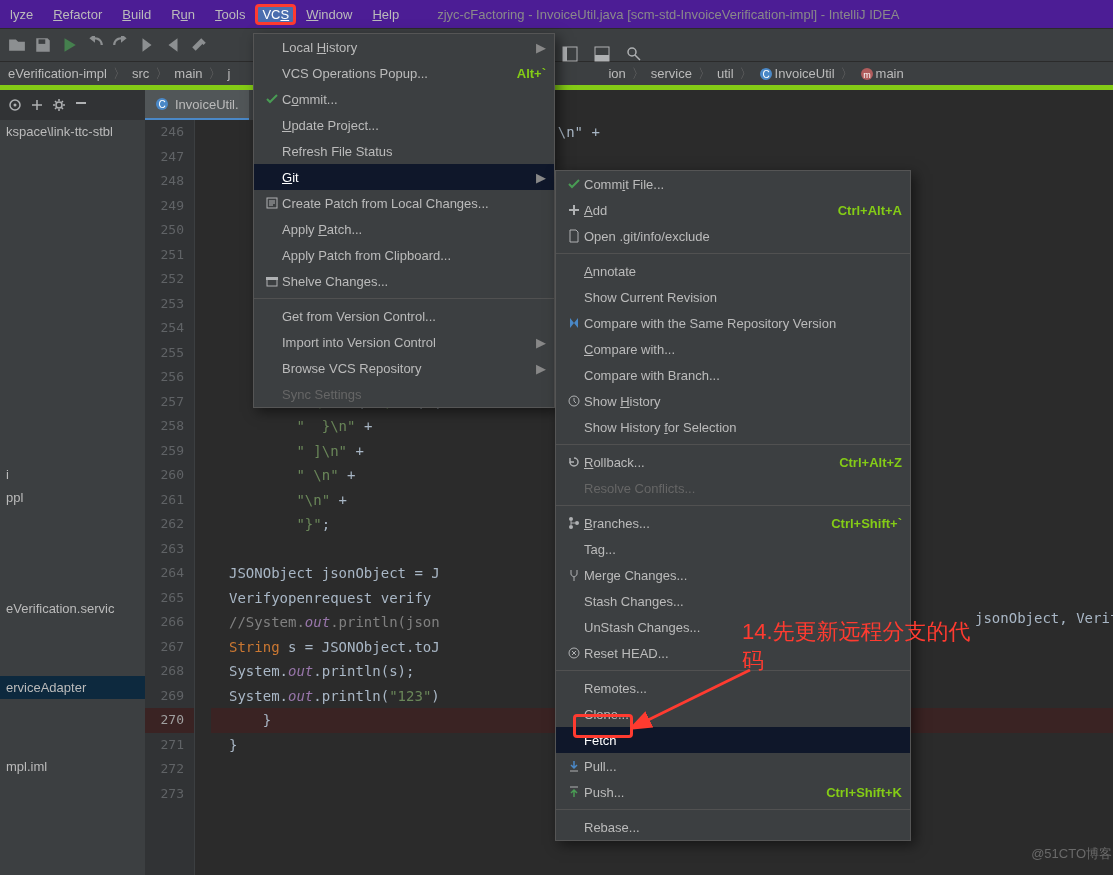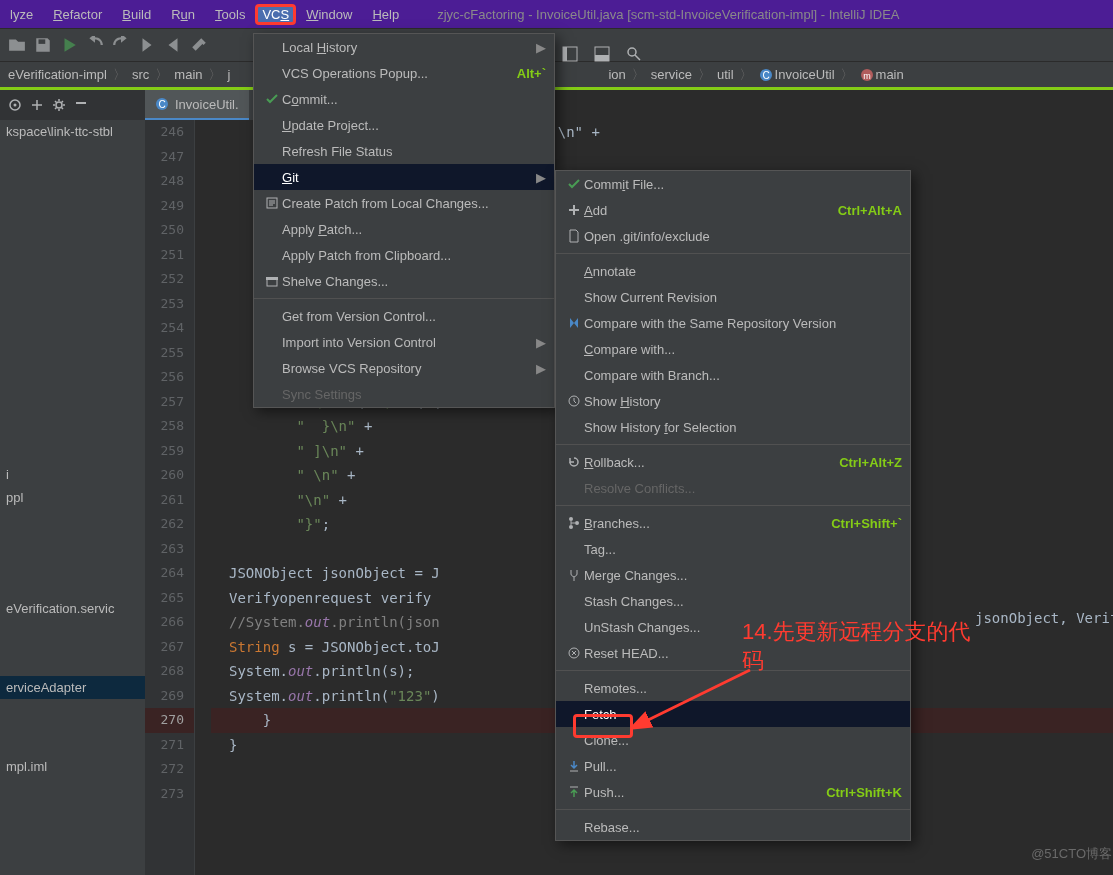--- a/index.html
+++ b/index.html
@@ -62,21 +62,21 @@
 
 
 .breadcrumb {
   height: 28px;
   background: #3c3f41;
   display: flex;
   align-items: center;
   padding-left: 4px;
   color: #bbb;
   font-size: 13px;
-  border-bottom: 3px solid #84cc16;
+  border-bottom: 5px solid #84cc16;
 }
 .breadcrumb .crumb { padding: 0 4px; }
 .breadcrumb .sep { color: #6a6a6a; padding: 0 2px; }
 .crumb-icon { display: inline-block; vertical-align: middle; margin-right: 2px; }
 
 .project-panel {
   position: absolute;
   left: 0;
   top: 90px;
   width: 145px;
@@ -623,27 +623,27 @@
           <path d="M5 5l4 4M9 5l-4 4" stroke="#afb1b3"></path>
         </svg>
       </span>
       <span class="label">Reset HEAD...</span>
     </div>
     <div class="sep-row"></div>
     <div class="row">
       <span class="icon-slot"></span>
       <span class="label">Remotes...</span>
     </div>
+    <div class="row">
+      <span class="icon-slot"></span>
+      <span class="label">Clone...</span>
+    </div>
     <div class="row highlight">
       <span class="icon-slot"></span>
       <span class="label">Fetch</span>
-    </div>
-    <div class="row">
-      <span class="icon-slot"></span>
-      <span class="label">Clone...</span>
     </div>
     <div class="row">
       <span class="icon-slot">
         <svg width="14" height="14">
           <path d="M7 2v7M4 6l3 3 3-3" stroke="#4a88c7" stroke-width="1.5" fill="none"></path>
           <path d="M3 12h8" stroke="#afb1b3"></path>
         </svg>
       </span>
       <span class="label">Pull...</span>
     </div>

